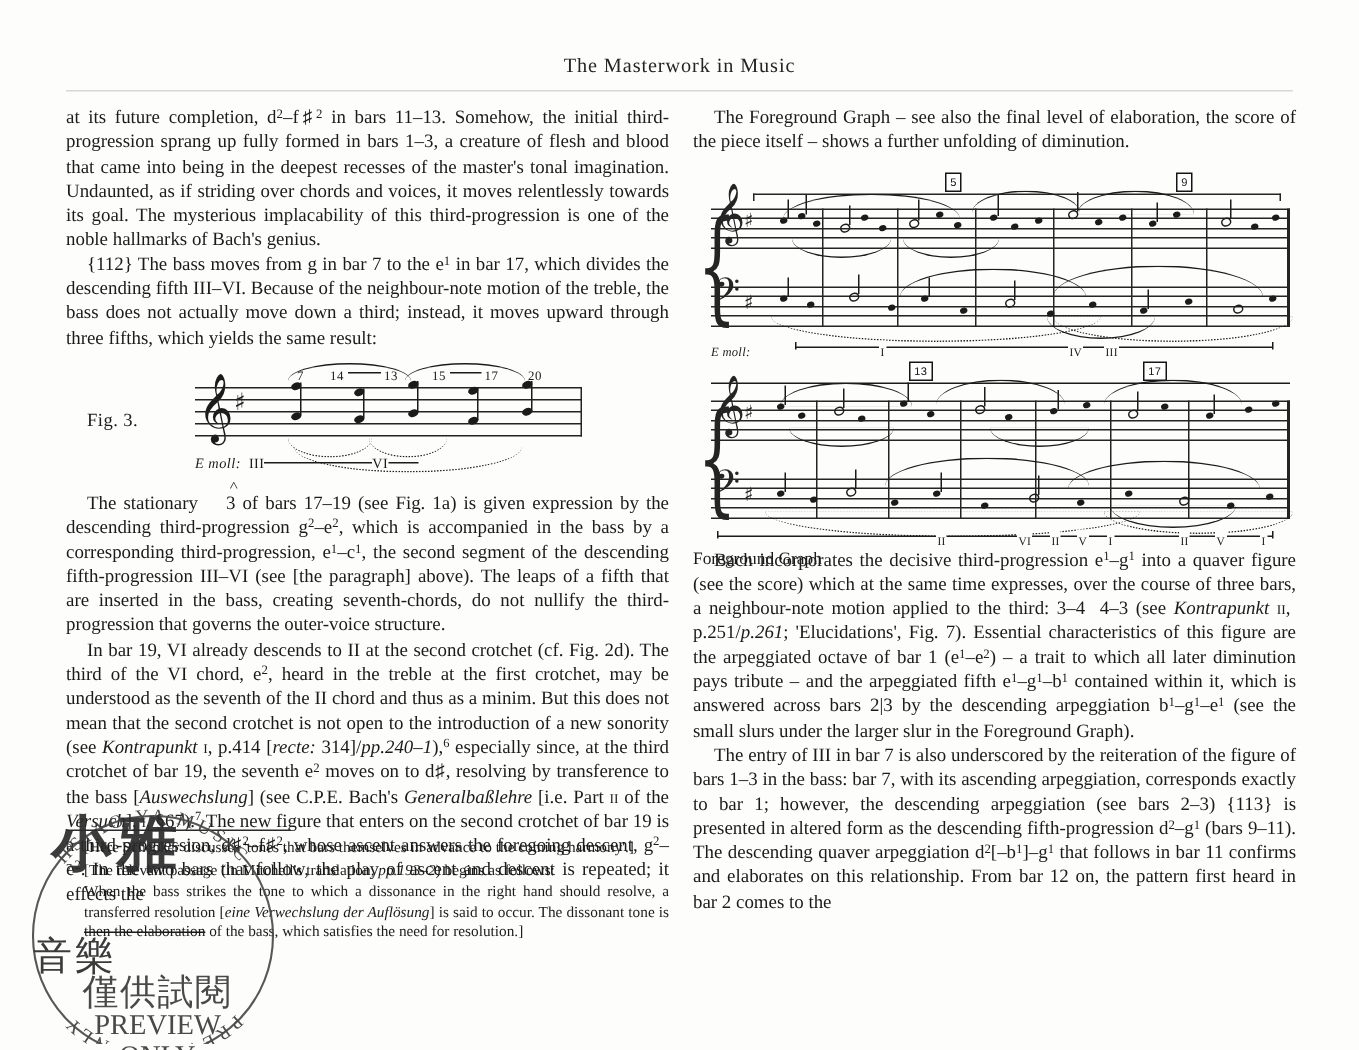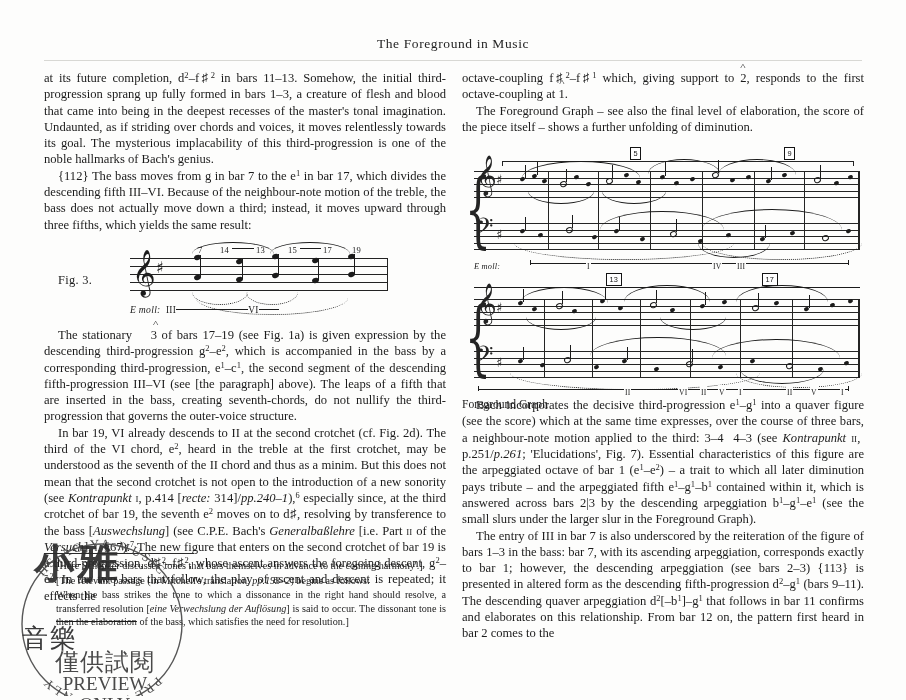--- a/index.html
+++ b/index.html
@@ -496,39 +496,39 @@
     line-height: 21px;
     color: #3a3a3a;
     font-family: "Liberation Serif", serif;
   }
 </style>
 </head>
 <body>
 
 <div class="page">
 
-  <div class="runhead">The Foreground in Music</div>
+  <div class="runhead">The Masterwork in Music</div>
   <div class="runhead-rule"></div>
 
   <div class="col col-left">
 
     <p class="para flush">at its future completion, d<sup class="sup">2</sup>–f♯<sup class="sup">2</sup> in bars 11–13. Somehow, the initial third-progression sprang up fully formed in bars 1–3, a creature of flesh and blood that came into being in the deepest recesses of the master's tonal imagination. Undaunted, as if striding over chords and voices, it moves relentlessly towards its goal. The mysterious implacability of this third-progression is one of the noble hallmarks of Bach's genius.</p>
     <p class="para">{112} The bass moves from g in bar 7 to the e<sup class="sup">1</sup> in bar 17, which divides the descending fifth III–VI. Because of the neighbour-note motion of the treble, the bass does not actually move down a third; instead, it moves upward through three fifths, which yields the same result:</p>
 
     <div class="fig3-wrap">
 
       <div class="fig3-label">Fig. 3.</div>
 
       <div class="fig3-barnums">
         <span class="bn7">7</span>
         <span class="bn11">14</span>
         <span class="bn13">13</span>
         <span class="bn15">15</span>
         <span class="bn17">17</span>
-        <span class="bn19">19</span>
+        <span class="bn19">20</span>
         <i class="bdash bdash-a"></i>
         <i class="bdash bdash-b"></i>
       </div>
 
       <div class="clef">𝄞</div>
       <div class="keysig">♯</div>
 
       <div class="staff">
         <i class="ln"></i>
           <i class="ln"></i>
@@ -581,21 +581,20 @@
       <span class="num">7</span>
       <span>[The relevant passage (in Mitchell's translation, <i>pp.193–2</i>) begins as follows:</span>
     </p>
     <p class="fn-quote">
       <span>When the bass strikes the tone to which a dissonance in the right hand should resolve, a transferred resolution [<i>eine Verwechslung der Auflösung</i>] is said to occur. The dissonant tone is <span class="strike">then the elaboration</span> of the bass, which satisfies the need for resolution.]</span>
     </p>
   </div>
 
   <div class="col col-right">
 
-    <p class="para flush">octave-coupling f♯<sup class="sup">2</sup>–f♯<sup class="sup">1</sup> which, giving support to <span class="caret">2</span>, responds to the first octave-coupling at <span class="caret">1</span>.</p>
     <p class="para">The Foreground Graph – see also the final level of elaboration, the score of the piece itself – shows a further unfolding of diminution.</p>
 
     <div class="score">
 
       <div class="system system-a">
 
         <div class="barnum-box" style="left:168px; top:-10px;">5</div>
         <div class="barnum-box" style="left:322px; top:-10px;">9</div>
 
         <i class="topbracket" style="left:40px; top:4px; width:352px;"></i>

